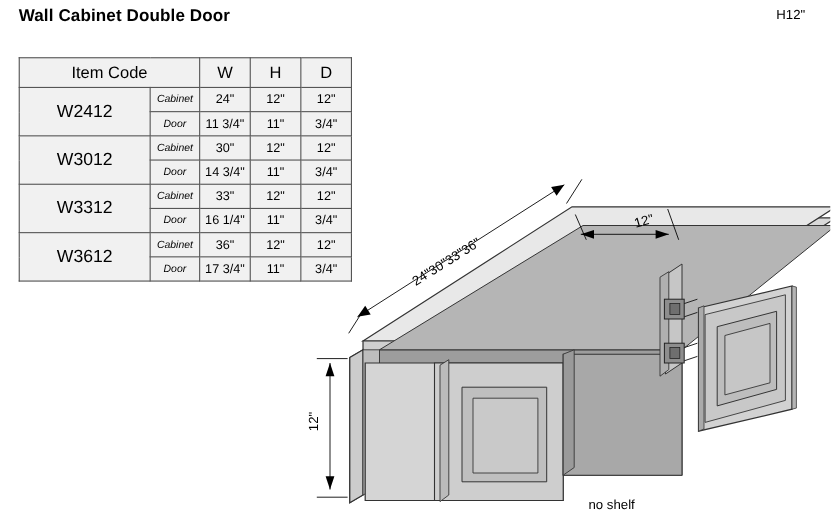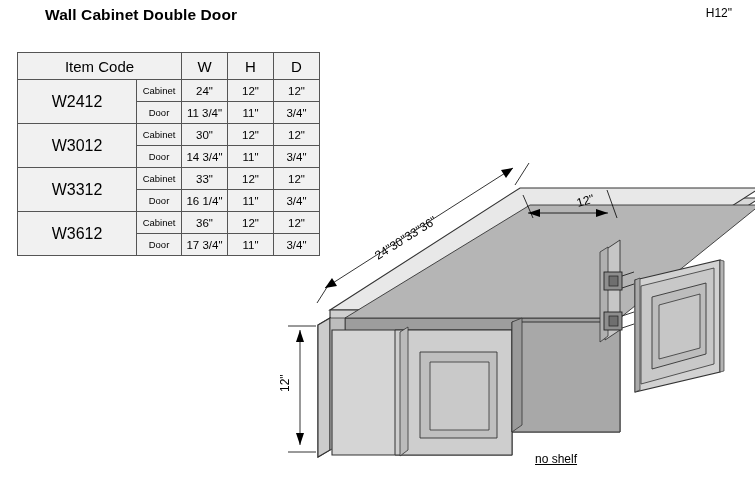--- a/index.html
+++ b/index.html
@@ -15,21 +15,20 @@
     position: relative;
     overflow: hidden;
   }
   #page-title {
     position: absolute;
     left: 17px;
     top: 6px;
     font-size: 15.5px;
     font-weight: bold;
     letter-spacing: 0.1px;
-    margin-left: 28px;
   }
   #corner-label {
     position: absolute;
     right: 23px;
     top: 6px;
     font-size: 12px;
   }
   
   #spec-table {
     position: absolute;
@@ -56,41 +55,41 @@
     width: 45px;
   }
   #spec-table .code-cell {
     font-size: 16px;
     width: 118px;
   }
   #spec-table .sub-cell {
     font-size: 9.5px;
     width: 44px;
     height: 21px;
+    font-style: italic;
   }
   #spec-table .val-cell {
     font-size: 11.5px;
     width: 45px;
     height: 21px;
   }
   
   #drawing {
     position: absolute;
     left: 0;
     top: 0;
     width: 755px;
     height: 481px;
     pointer-events: none;
   }
   #no-shelf-label {
     position: absolute;
     left: 535px;
     top: 452px;
     font-size: 12px;
-    text-decoration: underline;
   }
 </style>
 </head>
 <body>
 
 <div id="page-title">Wall Cabinet Double Door</div>
 <div id="corner-label">H12"</div>
 
 <table id="spec-table">
   <tbody>

